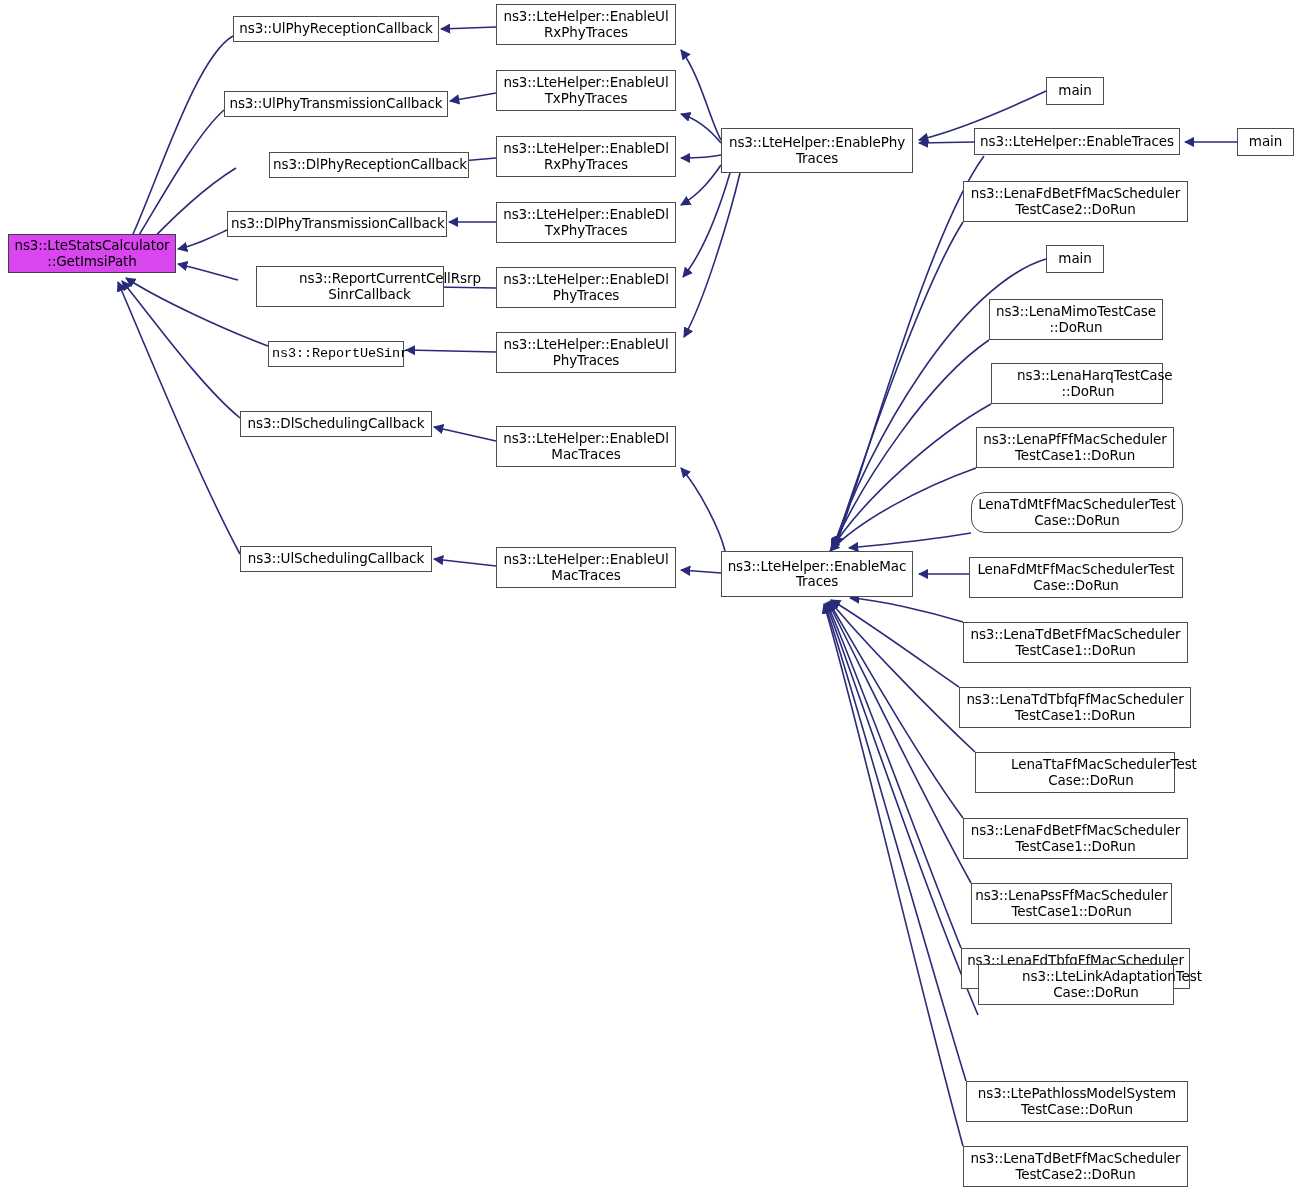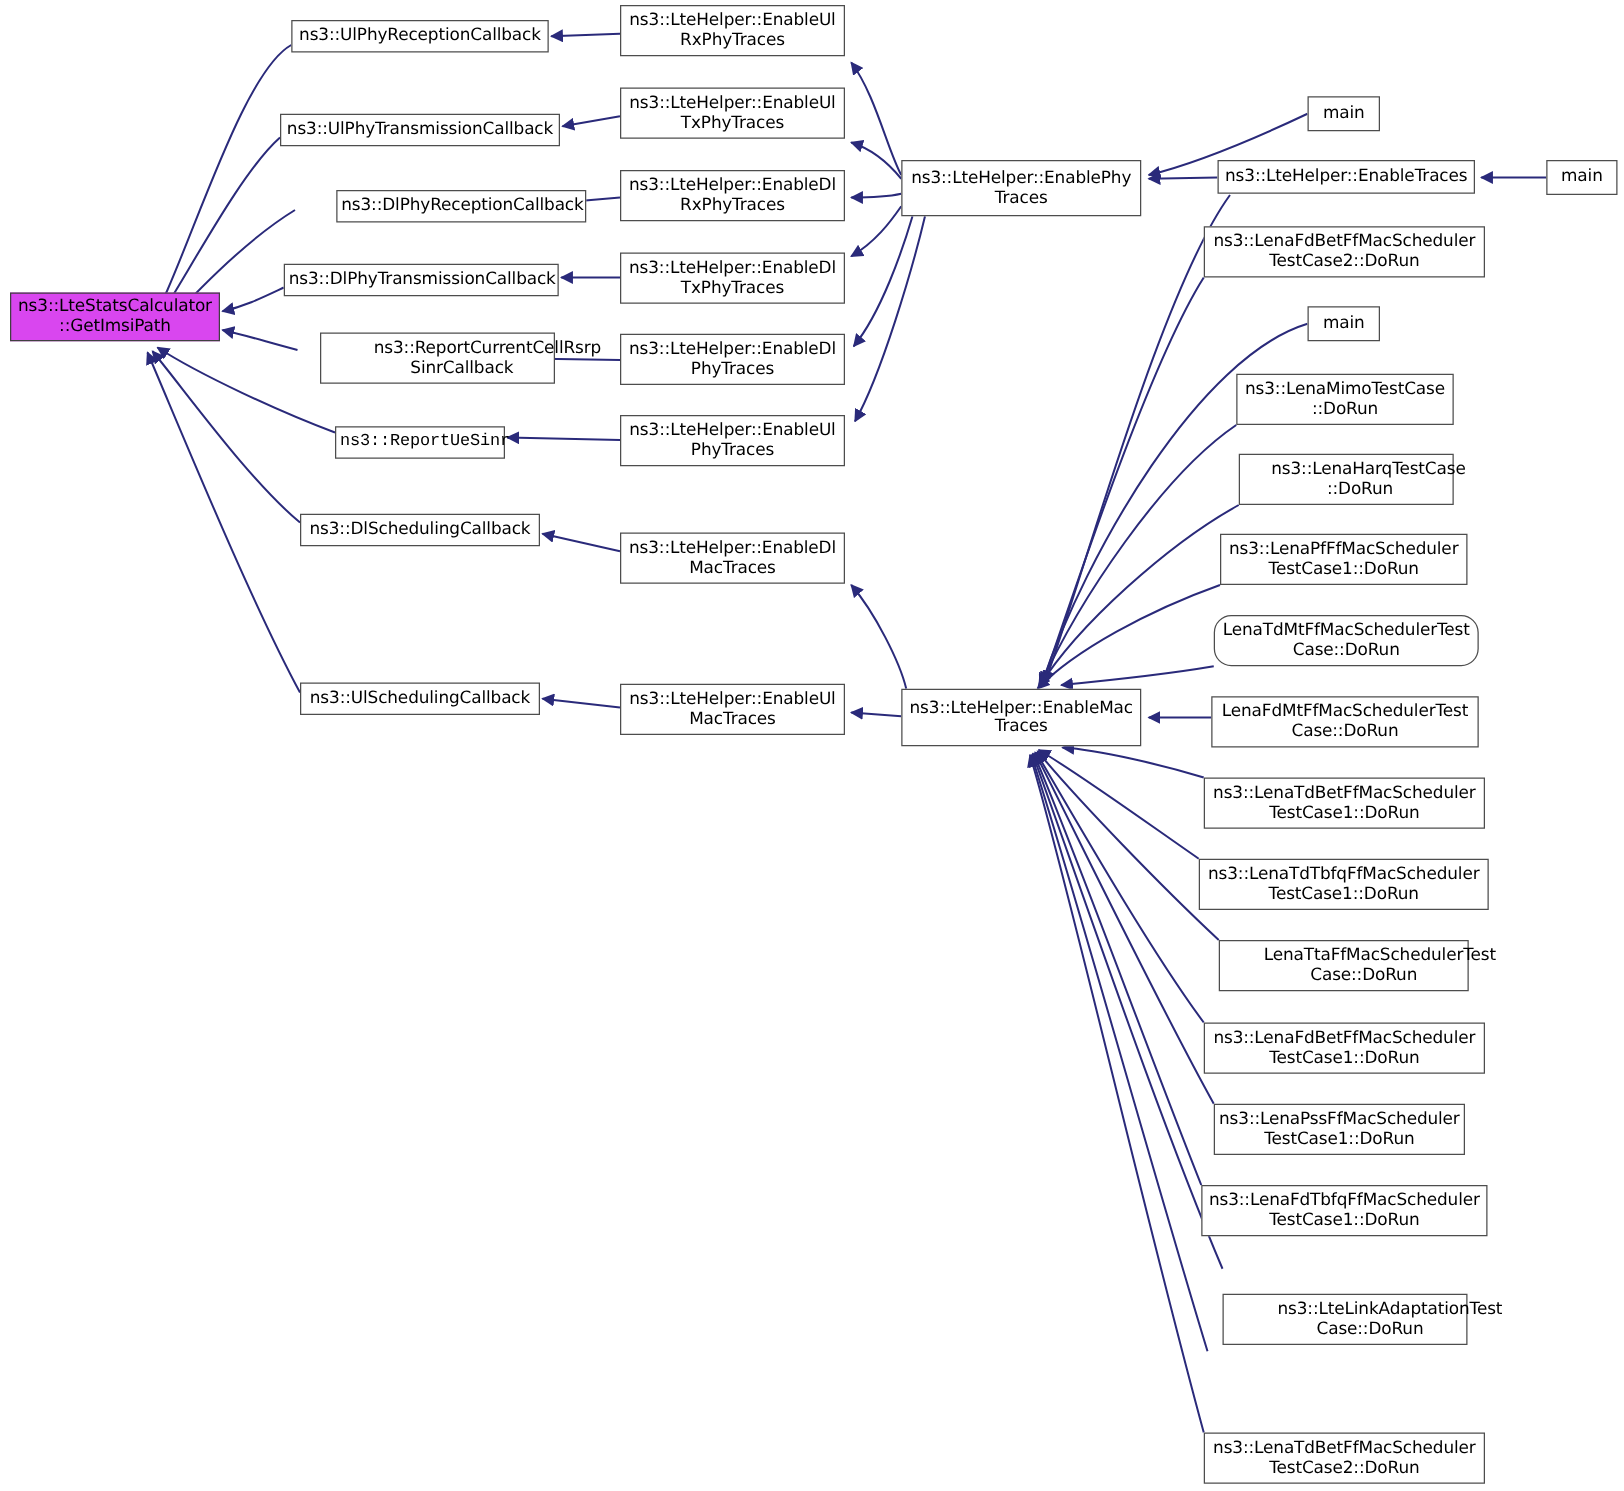--- a/index.html
+++ b/index.html
@@ -158,17 +158,19 @@
     <div class="node" style="left: 959px; top: 687px; width: 232px; height: 41px;"><span class="lbl">ns3::LenaTdTbfqFfMacScheduler
 TestCase1::DoRun</span></div>
     <div class="node" style="left: 975px; top: 752px; width: 200px; height: 41px; padding-left: 32px;"><span class="lbl">LenaTtaFfMacSchedulerTest
 Case::DoRun</span></div>
     <div class="node" style="left: 963px; top: 818px; width: 225px; height: 41px;"><span class="lbl">ns3::LenaFdBetFfMacScheduler
 TestCase1::DoRun</span></div>
     <div class="node" style="left: 971px; top: 883px; width: 201px; height: 41px;"><span class="lbl">ns3::LenaPssFfMacScheduler
 TestCase1::DoRun</span></div>
     <div class="node" style="left: 961px; top: 948px; width: 229px; height: 41px;"><span class="lbl">ns3::LenaFdTbfqFfMacScheduler
 TestCase1::DoRun</span></div>
-    <div class="node" style="left: 978px; top: 1035px; width: 196px; height: 41px; padding-left: 40px;"><span class="lbl">ns3::LteLinkAdaptationTest
+    <div class="node" style="left: 978px; top: 964px; width: 196px; height: 41px; padding-left: 40px;"><span class="lbl">ns3::LteLinkAdaptationTest
 Case::DoRun</span></div>
+    <div class="node" style="left: 966px; top: 1081px; width: 222px; height: 41px;"><span class="lbl">ns3::LtePathlossModelSystem
+TestCase::DoRun</span></div>
     <div class="node" style="left: 963px; top: 1146px; width: 225px; height: 41px;"><span class="lbl">ns3::LenaTdBetFfMacScheduler
 TestCase2::DoRun</span></div>
   </div>
 
 </body></html>

